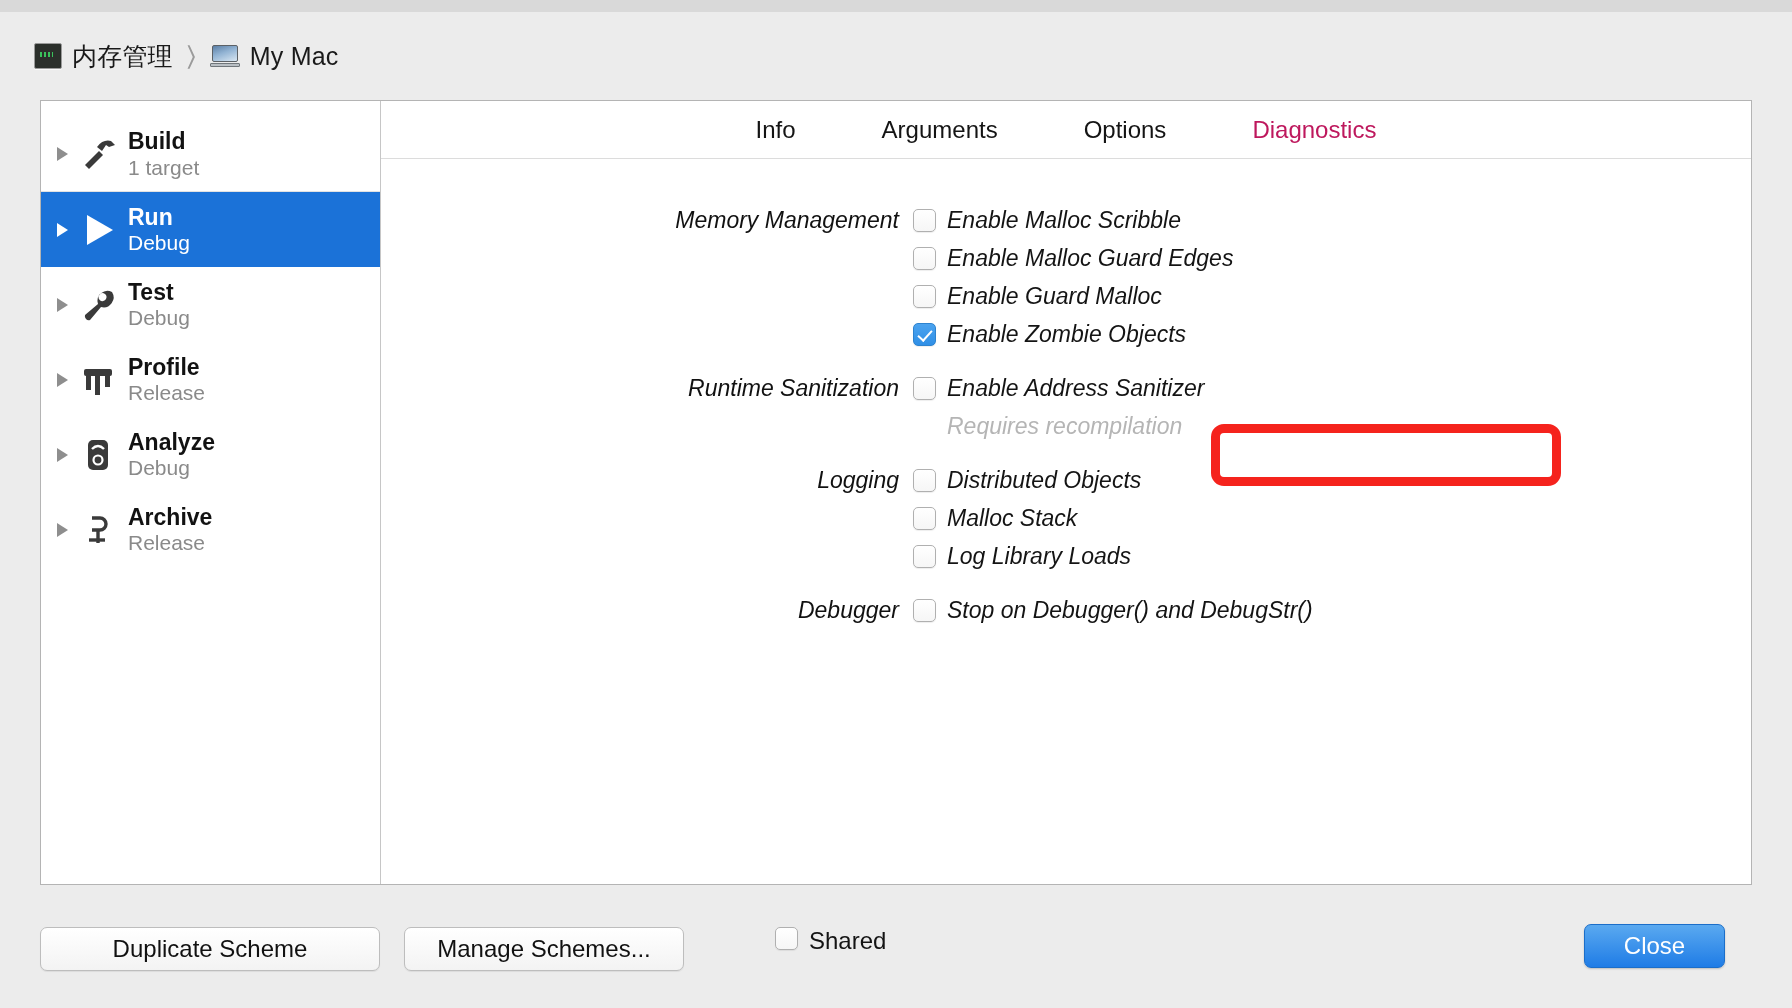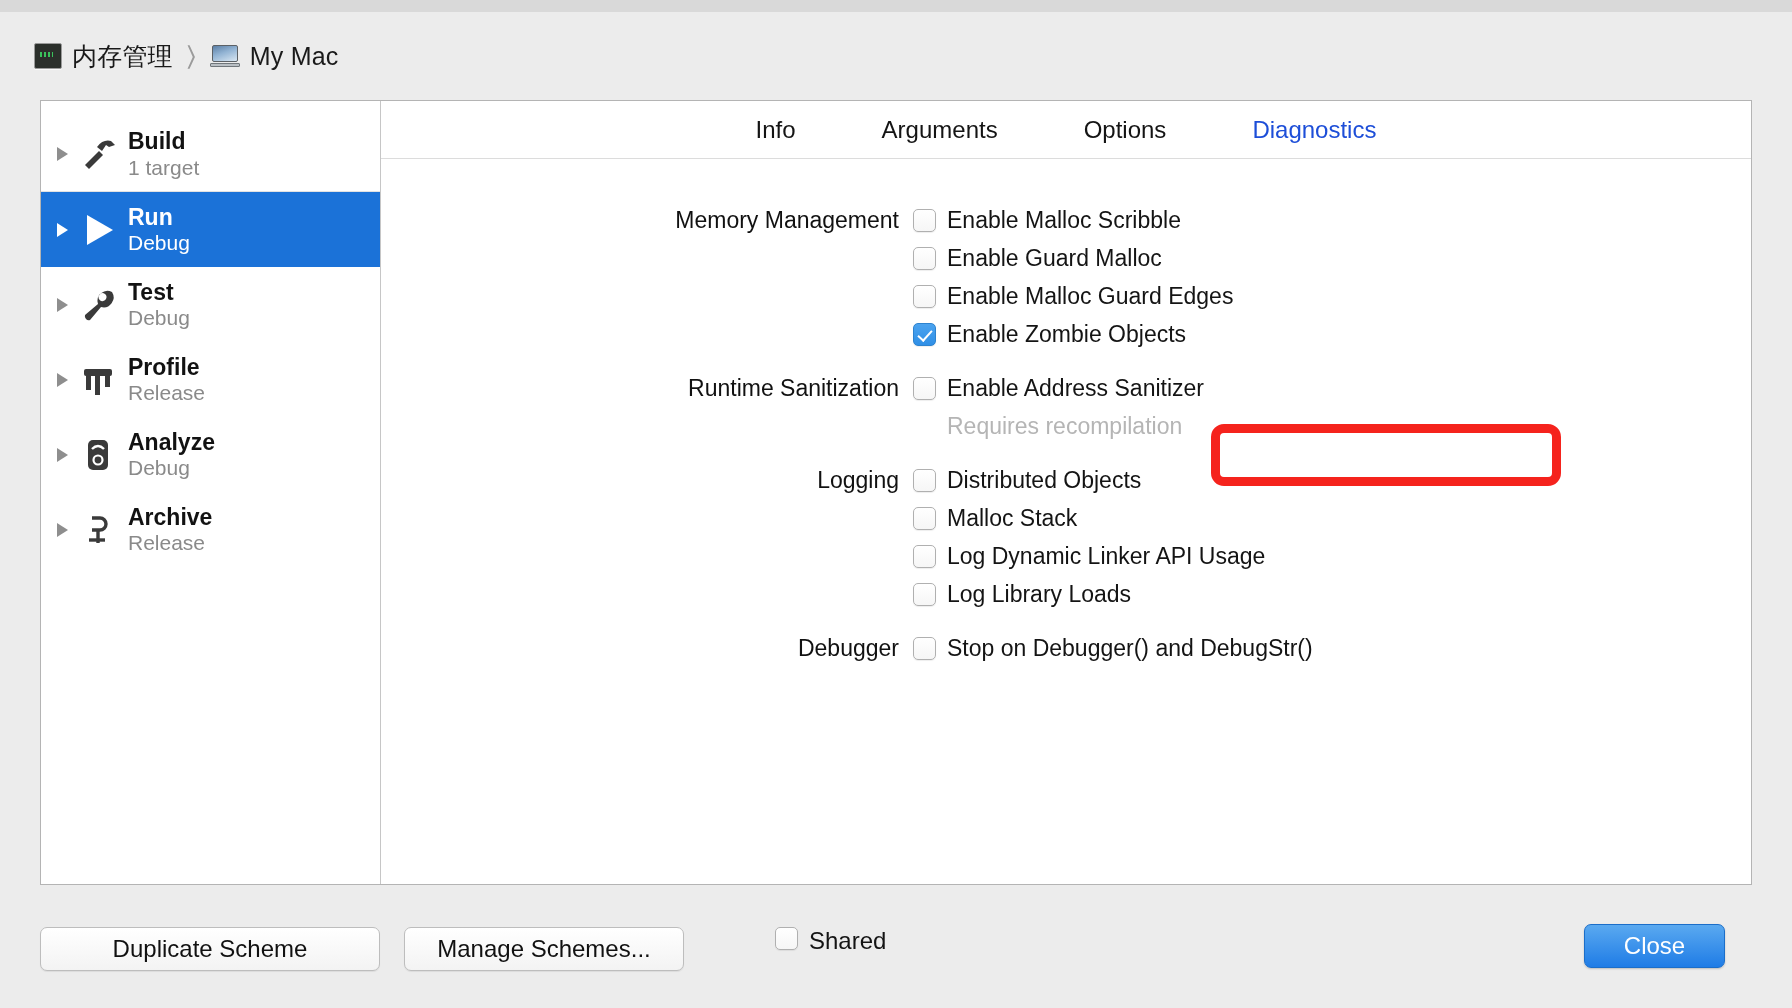--- a/index.html
+++ b/index.html
@@ -160,30 +160,31 @@
     align-items: center;
     justify-content: center;
     gap: 0;
   }
   .tab {
     font-size: 24px;
     color: #141414;
     padding: 0 43px;
     cursor: default;
   }
-  .tab.active { color: #1d4ed8; }
+  .tab.active { color: #be185d; }
 
   .form {
     padding-top: 42px;
     position: relative;
   }
   .frow {
     display: flex;
     align-items: flex-start;
     margin-bottom: 0;
+    font-style: italic;
   }
   .flabel {
     width: 532px;
     text-align: right;
     font-size: 23px;
     color: #111;
     padding-right: 14px;
     box-sizing: border-box;
     line-height: 38px;
   }
@@ -424,25 +425,25 @@
 
       <div class="frow">
         <div class="flabel">Memory Management</div>
         <div class="fitems">
           <label class="citem">
             <span class="cbox"></span>
             <span class="clabel">Enable Malloc Scribble</span>
           </label>
           <label class="citem">
             <span class="cbox"></span>
+            <span class="clabel">Enable Malloc Guard Edges</span>
+          </label>
+          <label class="citem">
+            <span class="cbox"></span>
             <span class="clabel">Enable Guard Malloc</span>
-          </label>
-          <label class="citem">
-            <span class="cbox"></span>
-            <span class="clabel">Enable Malloc Guard Edges</span>
           </label>
           <label class="citem">
             <span class="cbox checked"></span>
             <span class="clabel">Enable Zombie Objects</span>
           </label>
         </div>
       </div>
 
       <div class="gap"></div>
 
@@ -462,24 +463,20 @@
       <div class="frow">
         <div class="flabel">Logging</div>
         <div class="fitems">
           <label class="citem">
             <span class="cbox"></span>
             <span class="clabel">Distributed Objects</span>
           </label>
           <label class="citem">
             <span class="cbox"></span>
             <span class="clabel">Malloc Stack</span>
-          </label>
-          <label class="citem">
-            <span class="cbox"></span>
-            <span class="clabel">Log Dynamic Linker API Usage</span>
           </label>
           <label class="citem">
             <span class="cbox"></span>
             <span class="clabel">Log Library Loads</span>
           </label>
         </div>
       </div>
 
       <div class="gap"></div>
 

